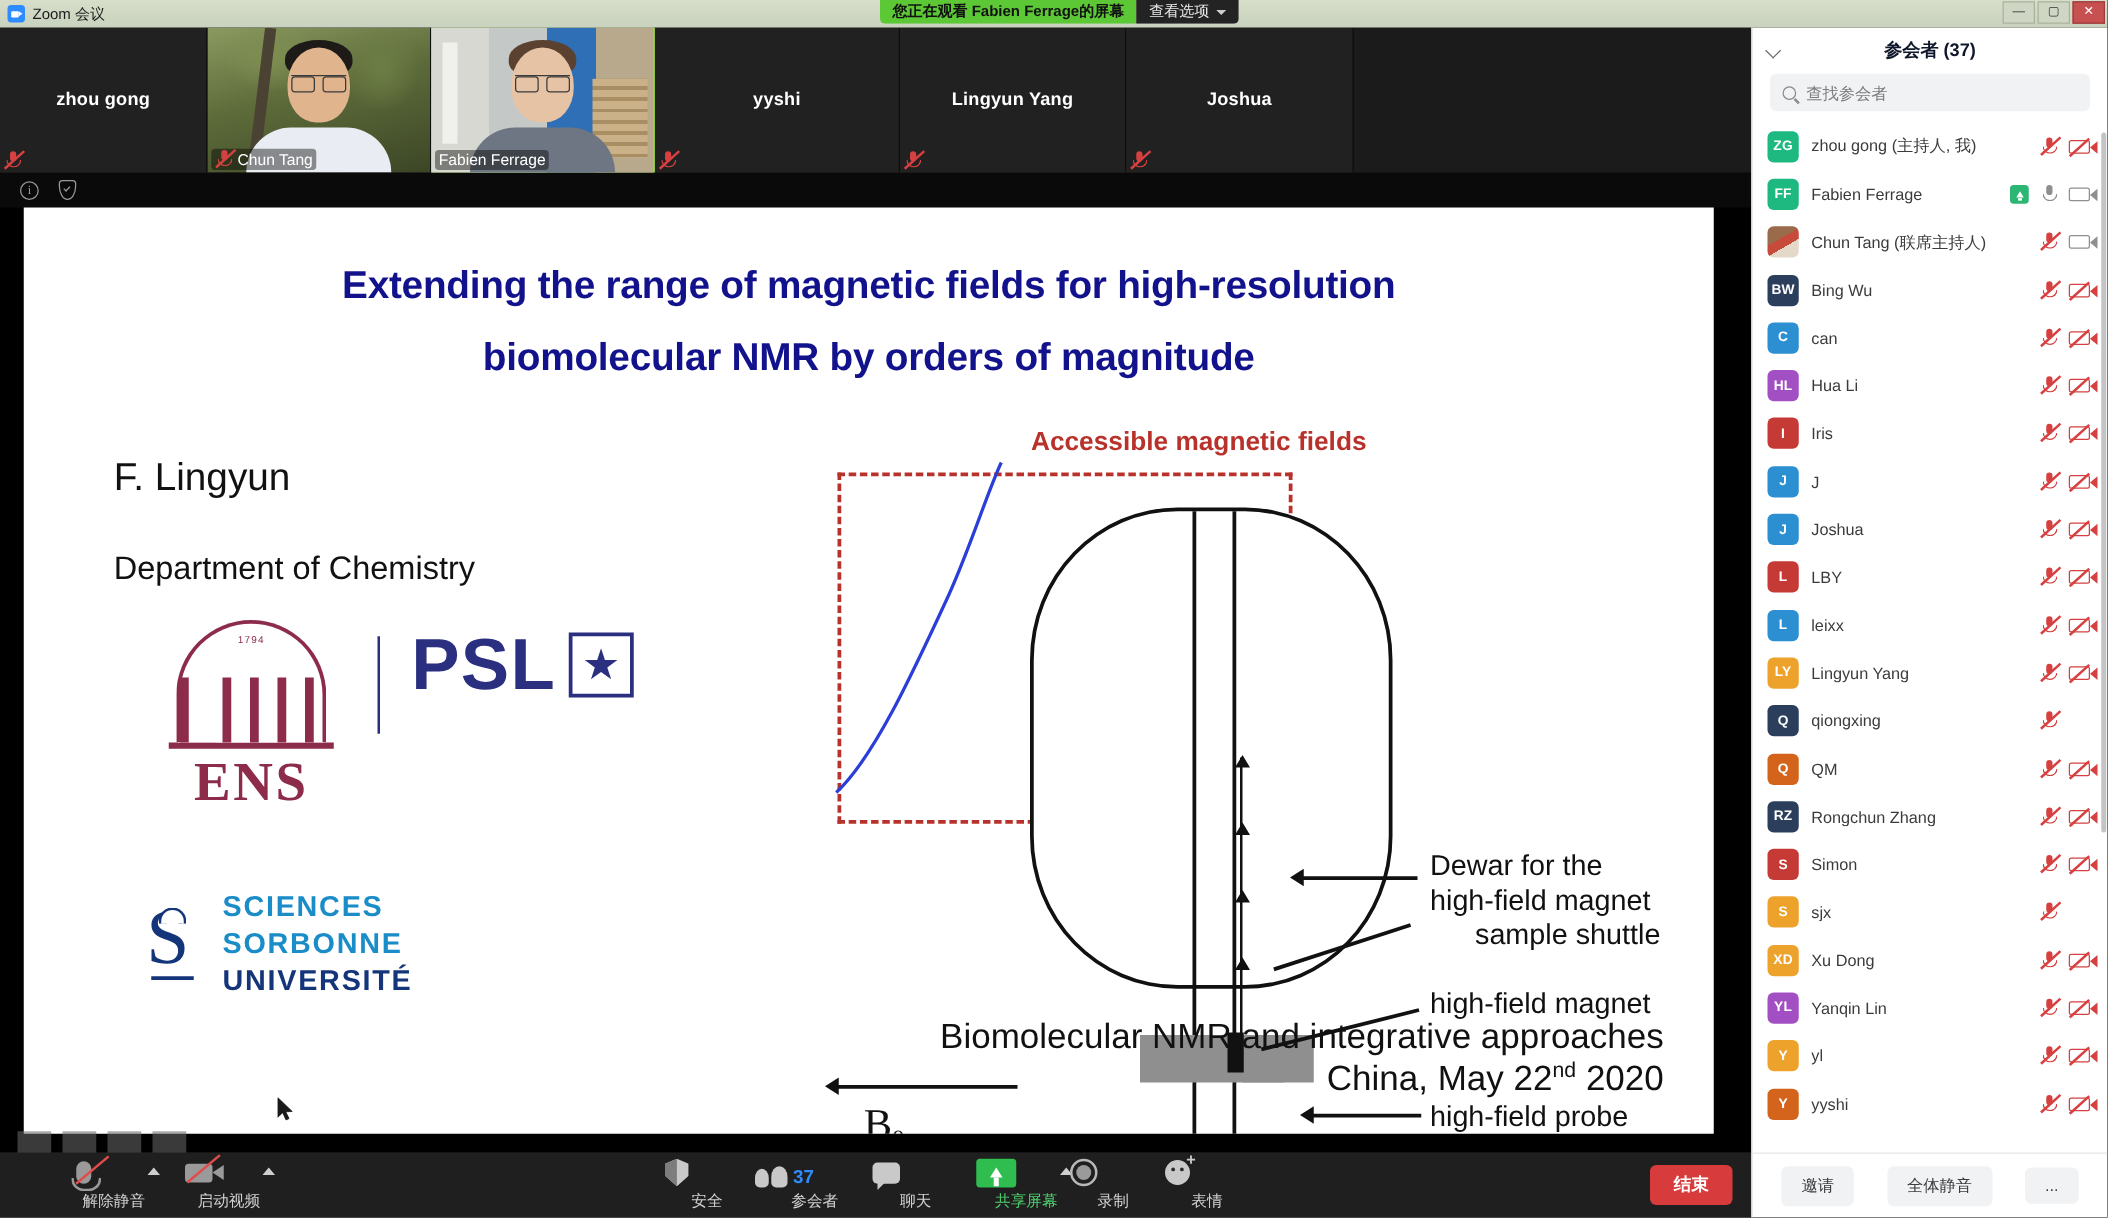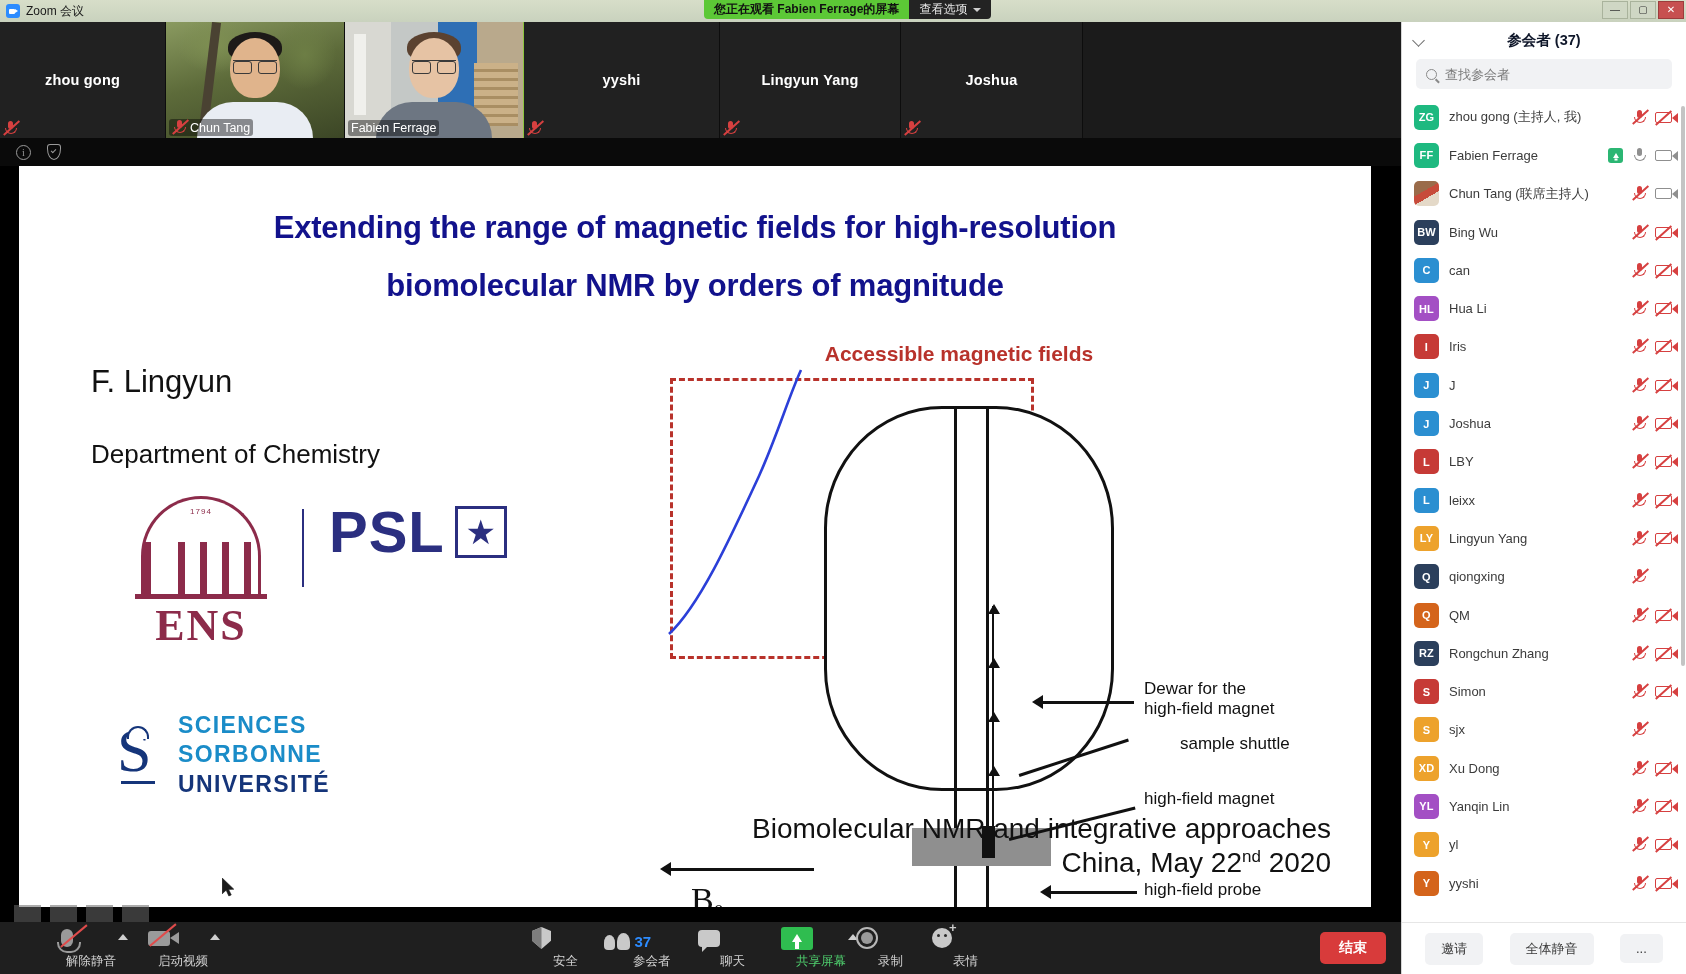--- a/index.html
+++ b/index.html
@@ -339,21 +339,21 @@
   }
   .lead {
     position: absolute; background: #111; height: 2.5px; transform-origin: left center;
   }
   .arrow-left-head {
     position: absolute; width: 0; height: 0;
     border-top: 7px solid transparent; border-bottom: 7px solid transparent;
     border-right: 11px solid #111;
   }
   .diag-lbl {
-    position: absolute; font-size: 17px; color: #111; line-height: 1.2;
+    position: absolute; font-size: 23px; color: #111; line-height: 1.2;
     font-family: "Liberation Sans", sans-serif; white-space: pre-line;
   }
   .b0 {
     position: absolute; left: 672px; top: 715px;
     font-size: 34px; font-family: "Liberation Serif", serif; color: #111;
   }
   .b0 sub { font-size: 20px; }
   .b0-arrow {
     position: absolute; left: 650px; top: 702px; width: 145px; height: 3px;
     background: #111;

